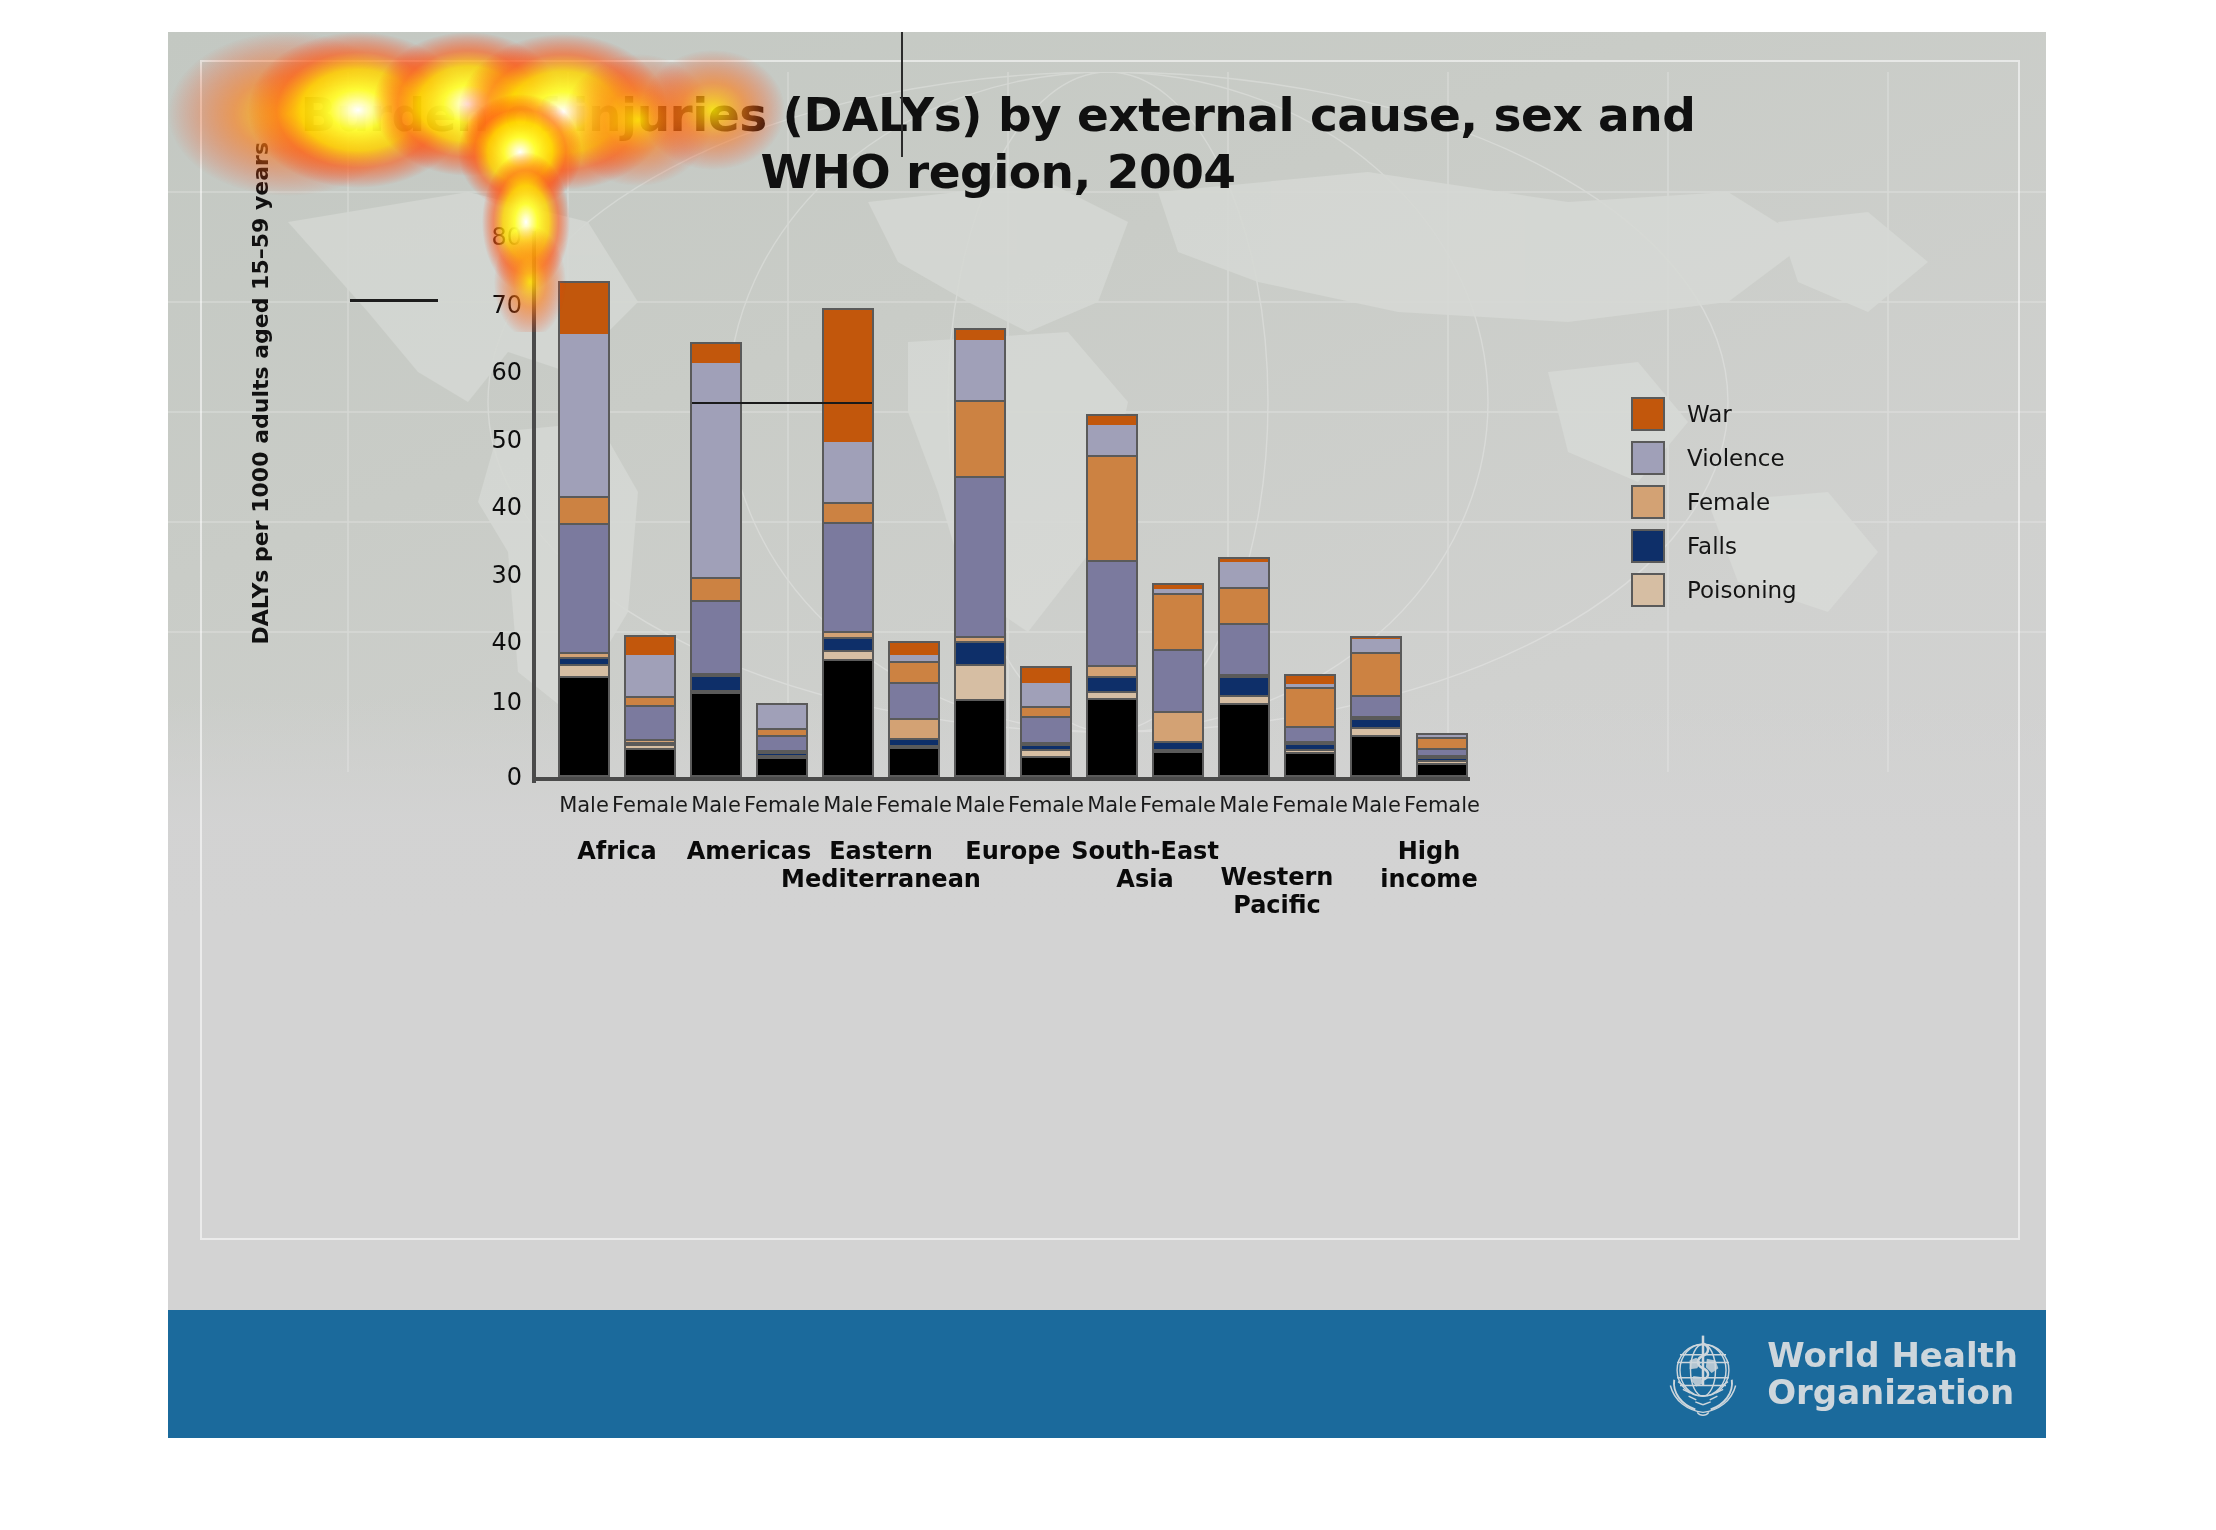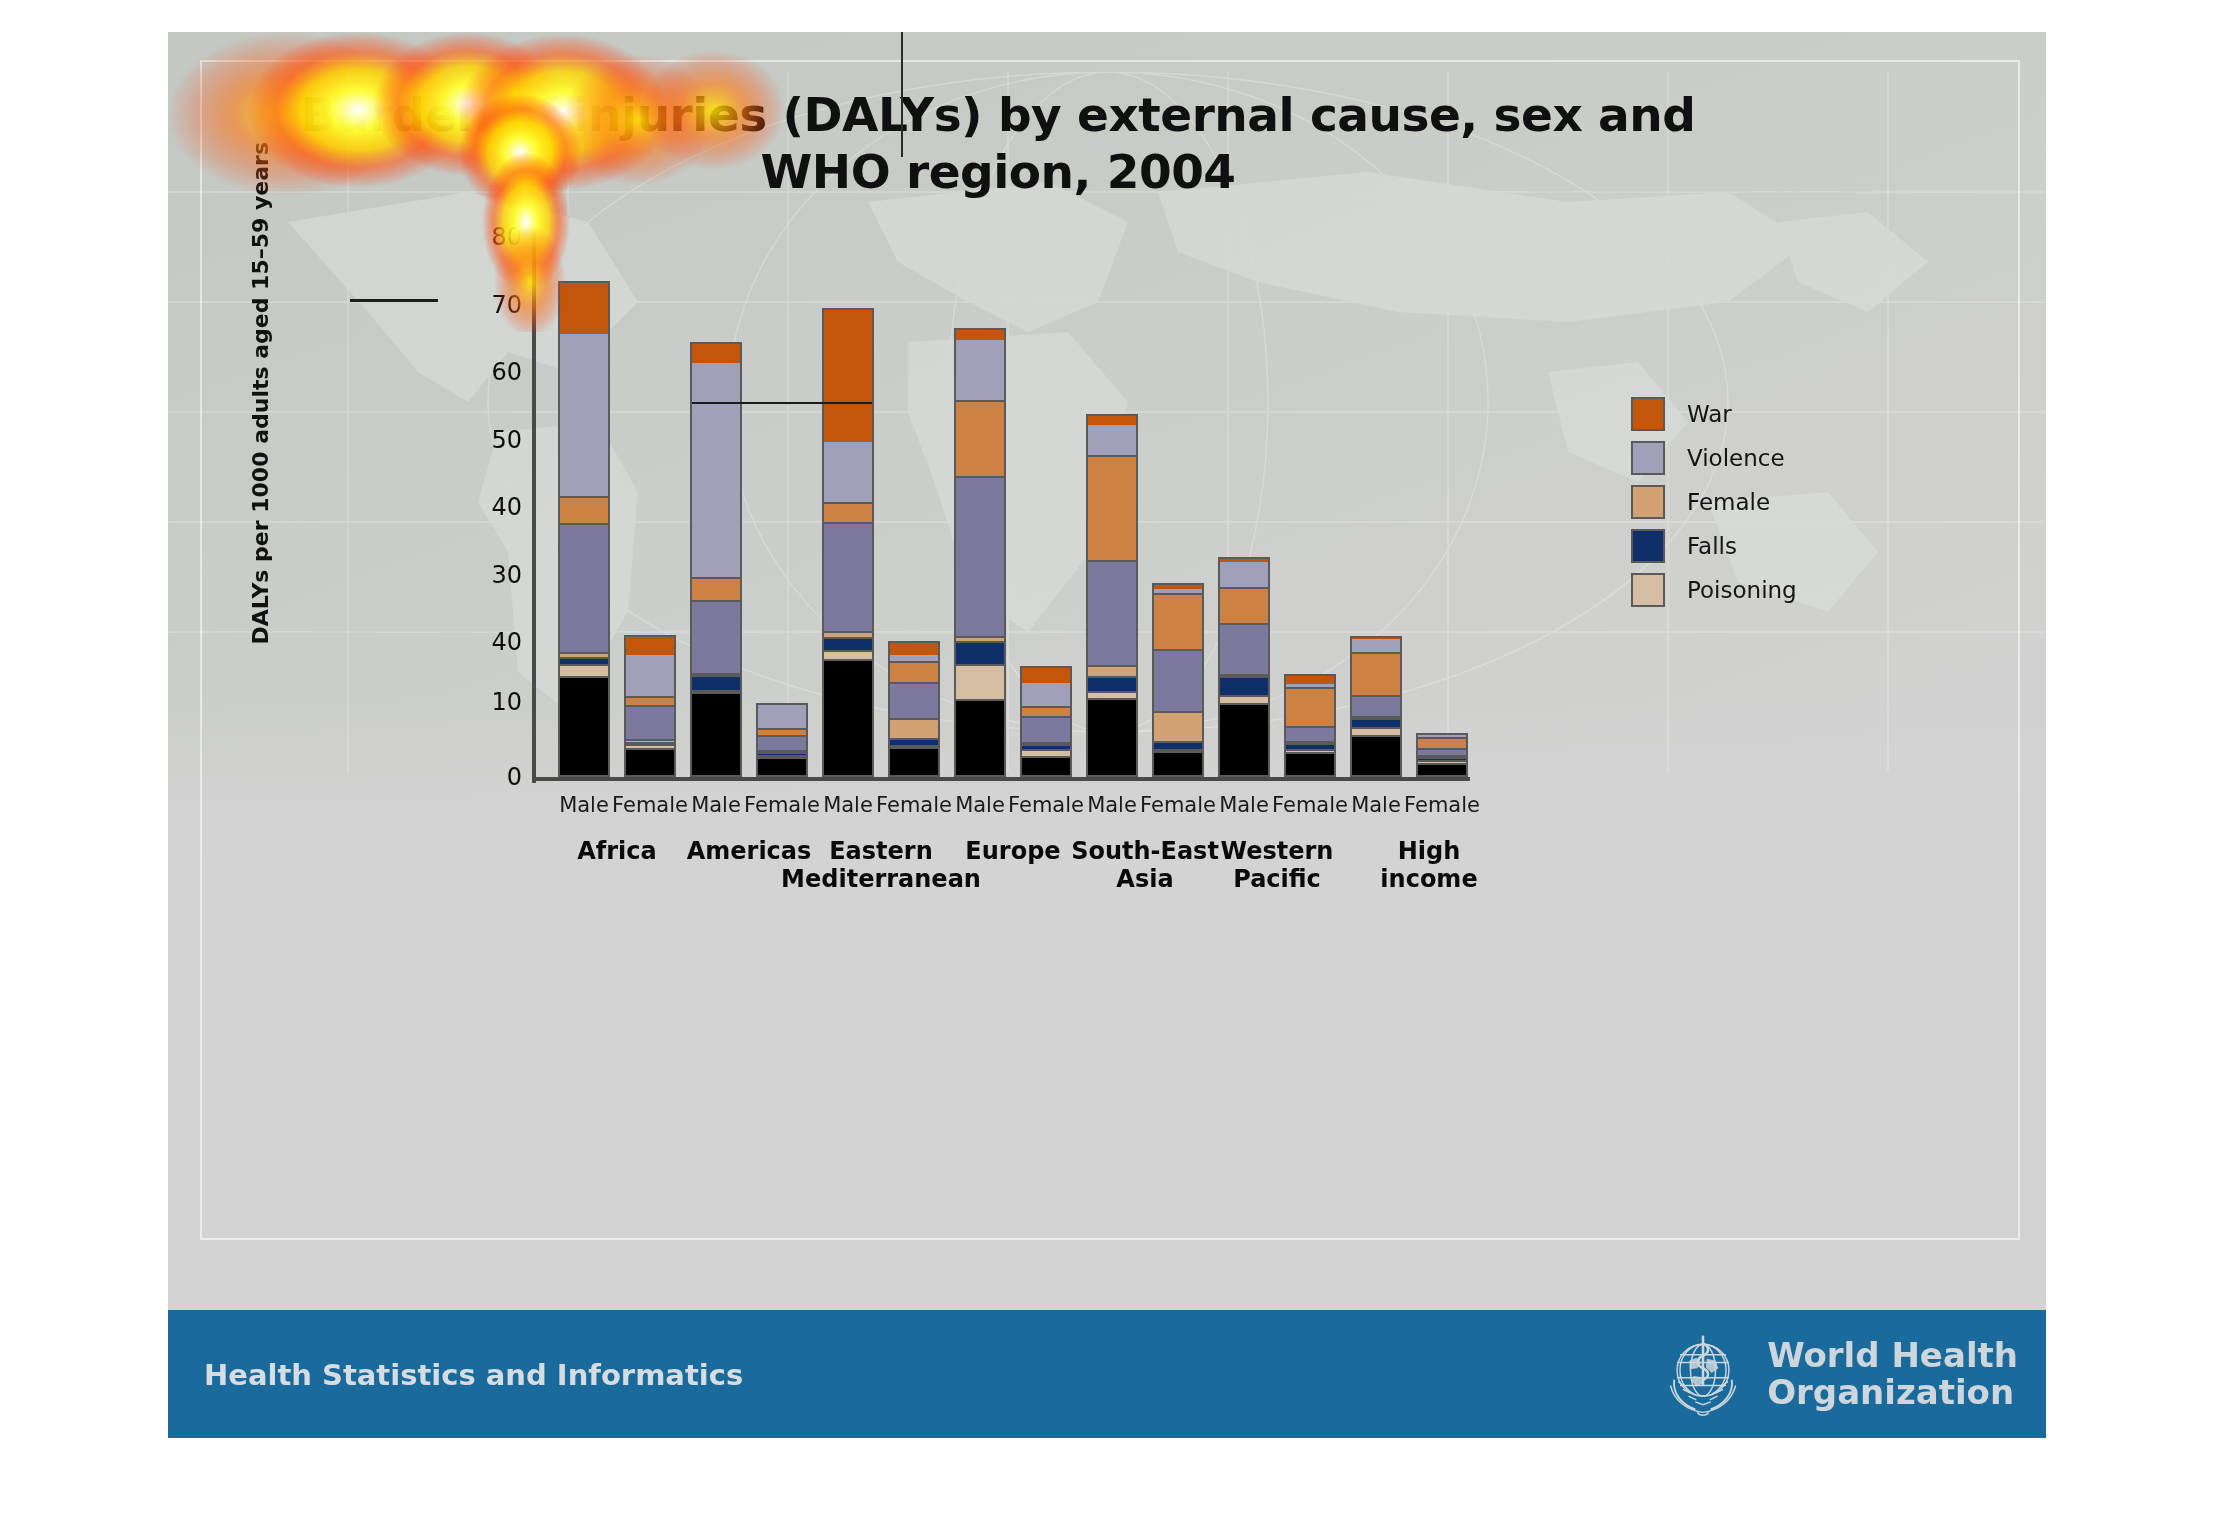--- a/index.html
+++ b/index.html
@@ -444,21 +444,21 @@
             <div class="seg" title="Road traffic accidents: 3.4" style="height: 22.95px; background: rgb(0, 0, 0);"></div>
             <div class="seg" title="Poisoning: 0.4" style="height: 2.7px; background: rgb(214, 190, 163);"></div>
             <div class="seg" title="Falls: 0.9" style="height: 6.075px; background: rgb(14, 47, 105);"></div>
             <div class="seg" title="Fires: 0.1" style="height: 0.675px; background: rgb(211, 162, 116);"></div>
             <div class="seg" title="Other unintentional injuries: 2.2" style="height: 14.85px; background: rgb(123, 122, 158);"></div>
             <div class="seg" title="Self-inflicted injuries: 5.8" style="height: 39.15px; background: rgb(204, 130, 66);"></div>
             <div class="seg" title="Violence: 0.8" style="height: 5.4px; background: rgb(160, 160, 184);"></div>
             <div class="seg" title="War: 1.2" style="height: 8.1px; background: rgb(194, 87, 12);"></div>
           </div>
           <div class="sexlabel" style="left: 774px;">Female</div>
-          <div class="grouplabel" style="left: 741px;">Western Pacific</div>
+          <div class="grouplabel" style="left: 741px; margin-top: 26px;">Western Pacific</div>
           <div class="bar" style="left: 814px;">
             <div class="seg" title="Road traffic accidents: 5.9" style="height: 39.825px; background: rgb(0, 0, 0);"></div>
             <div class="seg" title="Poisoning: 1.2" style="height: 8.1px; background: rgb(214, 190, 163);"></div>
             <div class="seg" title="Falls: 1.3" style="height: 8.775px; background: rgb(14, 47, 105);"></div>
             <div class="seg" title="Fires: 0.1" style="height: 0.675px; background: rgb(211, 162, 116);"></div>
             <div class="seg" title="Other unintentional injuries: 3.1" style="height: 20.925px; background: rgb(123, 122, 158);"></div>
             <div class="seg" title="Self-inflicted injuries: 6.4" style="height: 43.2px; background: rgb(204, 130, 66);"></div>
             <div class="seg" title="Violence: 2.3" style="height: 15.525px; background: rgb(160, 160, 184);"></div>
             <div class="seg" title="War: 0.1" style="height: 0.675px; background: rgb(194, 87, 12);"></div>
           </div>
@@ -496,21 +496,20 @@
           <div class="legend-label">Falls</div>
         </div>
         <div class="legend-row">
           <div class="legend-swatch" style="background: rgb(214, 190, 163);"></div>
           <div class="legend-label">Poisoning</div>
         </div>
       </div>
   </div>
 
   <div class="footer">
-    <div class="footer-text">Health Statistics and Informatics</div>
     <div class="who-lockup">
       <svg class="who-emblem" viewBox="0 0 100 100">
         <g stroke="#cdd6dc" fill="none" stroke-width="1.5">
           <circle cx="50" cy="46" r="27"></circle>
           <ellipse cx="50" cy="46" rx="13" ry="27"></ellipse>
           <ellipse cx="50" cy="46" rx="24" ry="27"></ellipse>
           <path d="M23,38 H77 M23,54 H77 M26,30 H74 M26,62 H74"></path>
           <path d="M16,62 C20,78 34,88 50,90 C66,88 80,78 84,62"></path>
           <path d="M20,56 C18,70 28,82 42,87" stroke-width="2"></path>
           <path d="M80,56 C82,70 72,82 58,87" stroke-width="2"></path>

